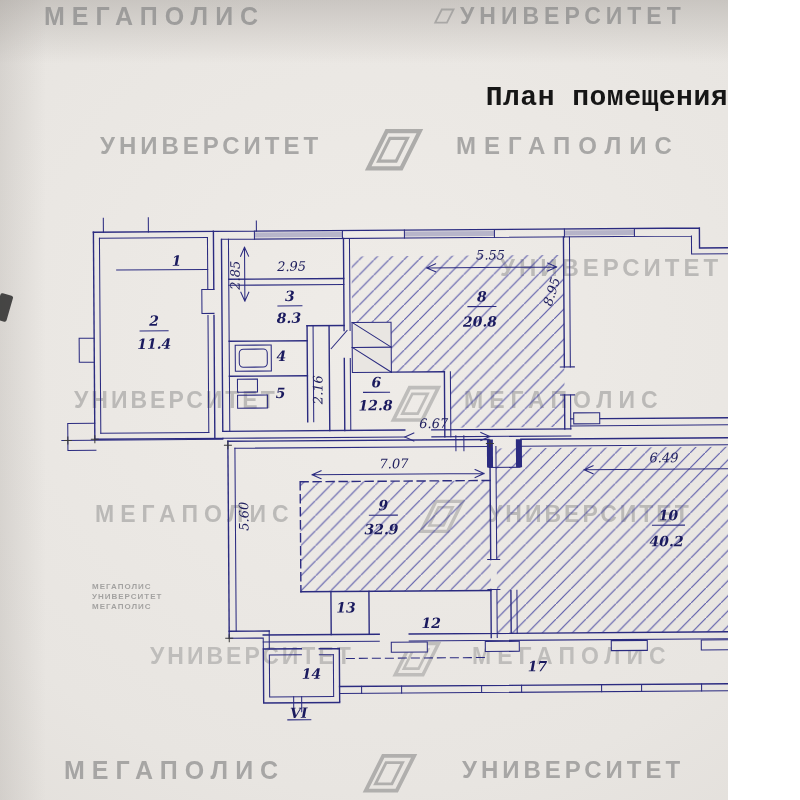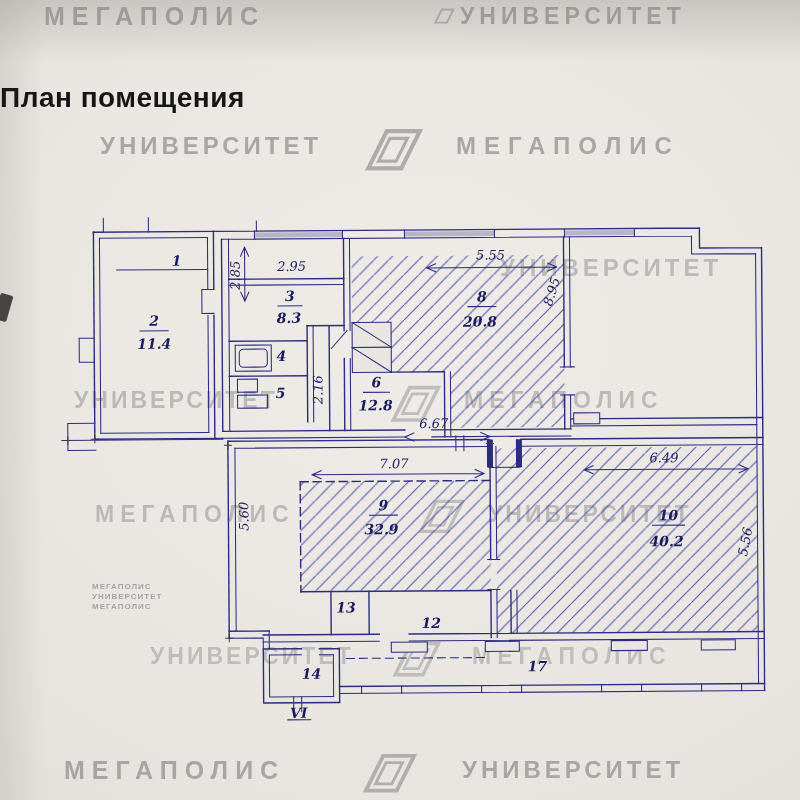--- a/index.html
+++ b/index.html
@@ -1,26 +1,26 @@
 <!DOCTYPE html>
 <html><head>
 <meta charset="utf-8">
 <style>
   html,body { margin:0; padding:0; }
   .page {
-    position:relative; width:800px; height:800px; overflow:hidden;
+    position:relative; width:728px; height:800px; overflow:hidden;
     background:
       linear-gradient(to bottom, rgba(150,145,140,.38), rgba(0,0,0,0) 64px),
       linear-gradient(to right, rgba(150,145,140,.22), rgba(0,0,0,0) 46px),
       radial-gradient(130% 110% at 52% 42%, #efece8 0%, #e8e5e1 52%, #d9d5d0 100%);
     font-family:"Liberation Sans", sans-serif;
   }
   .title {
     position:absolute; top:82px; left:0; width:100%; margin:0;
-    text-align:left; font-family:Liberation Sans, sans-serif;
+    text-align:right; font-family:Liberation Mono, monospace;
     font-weight:bold; font-size:28px; color:#161616; letter-spacing:.5px;
   }
   .wm {
     position:absolute; font-weight:700; color:#8c8c8c; white-space:nowrap;
     font-family:"Liberation Sans", sans-serif; line-height:1;
   }
   .wm-logo { position:absolute; }
   .fineprint {
     position:absolute; left:92px; top:582px; width:130px;
     font-size:8px; line-height:10px; letter-spacing:1px; color:#7e7e7e;

